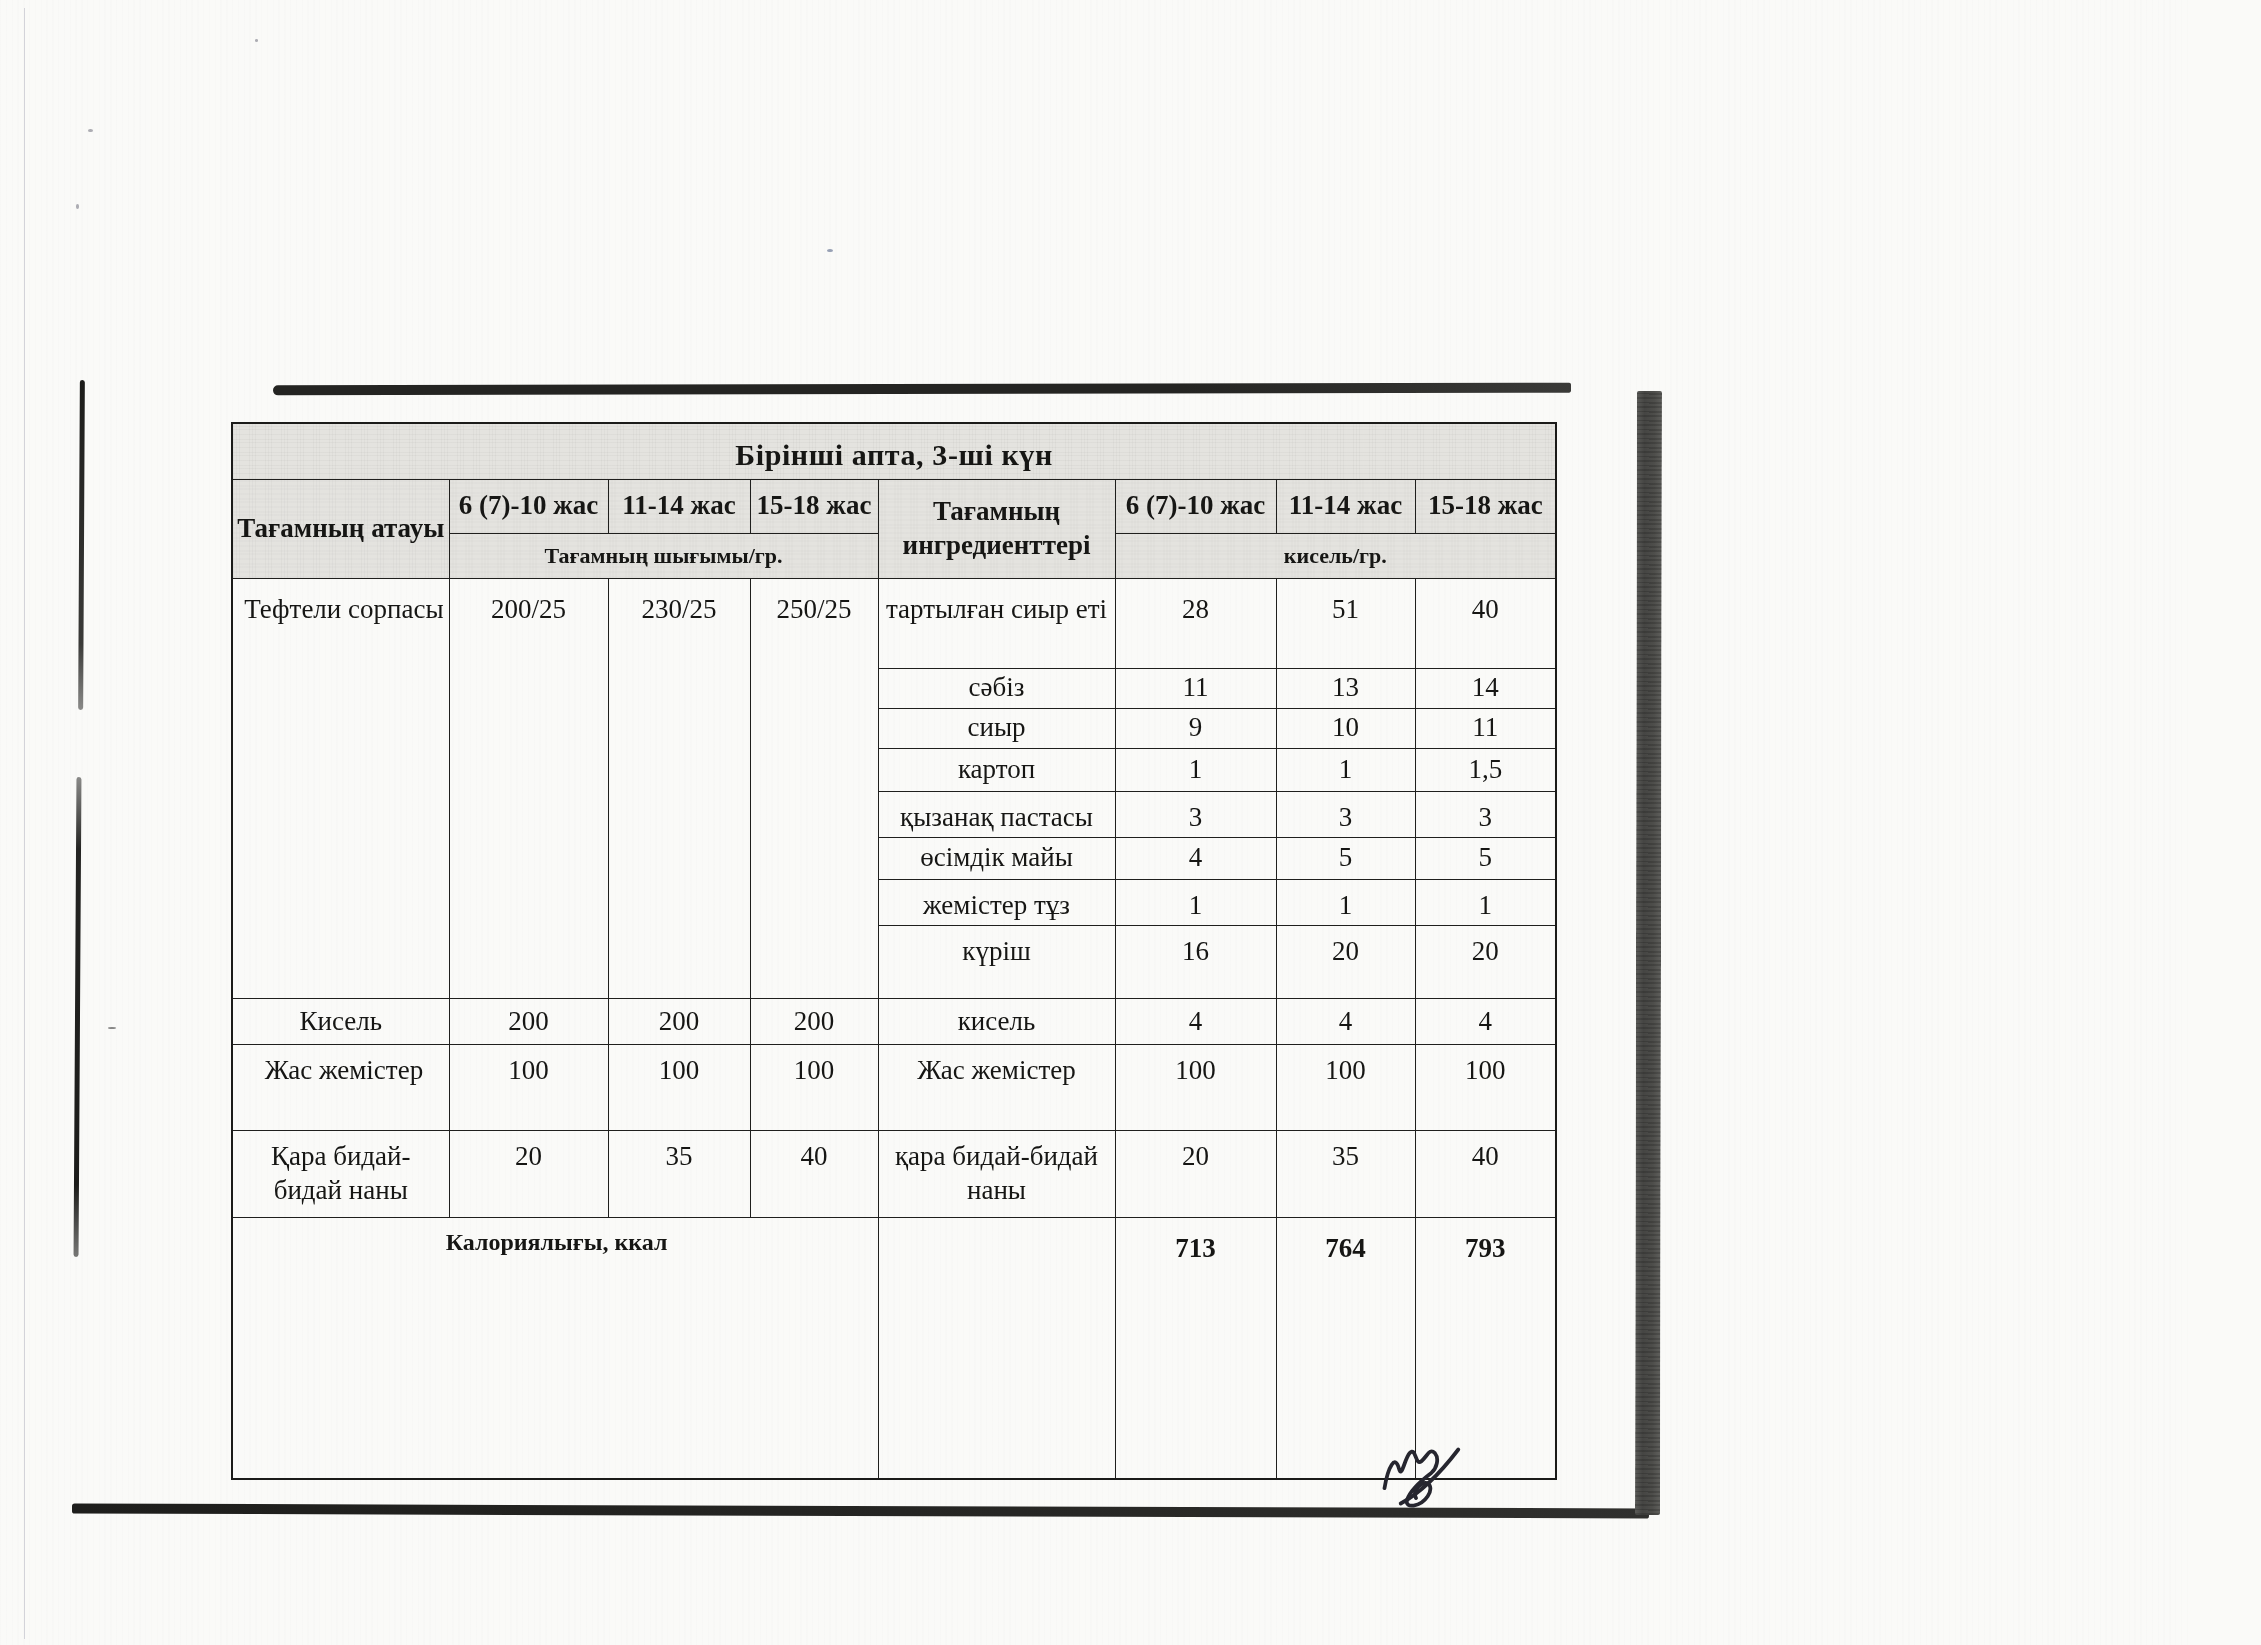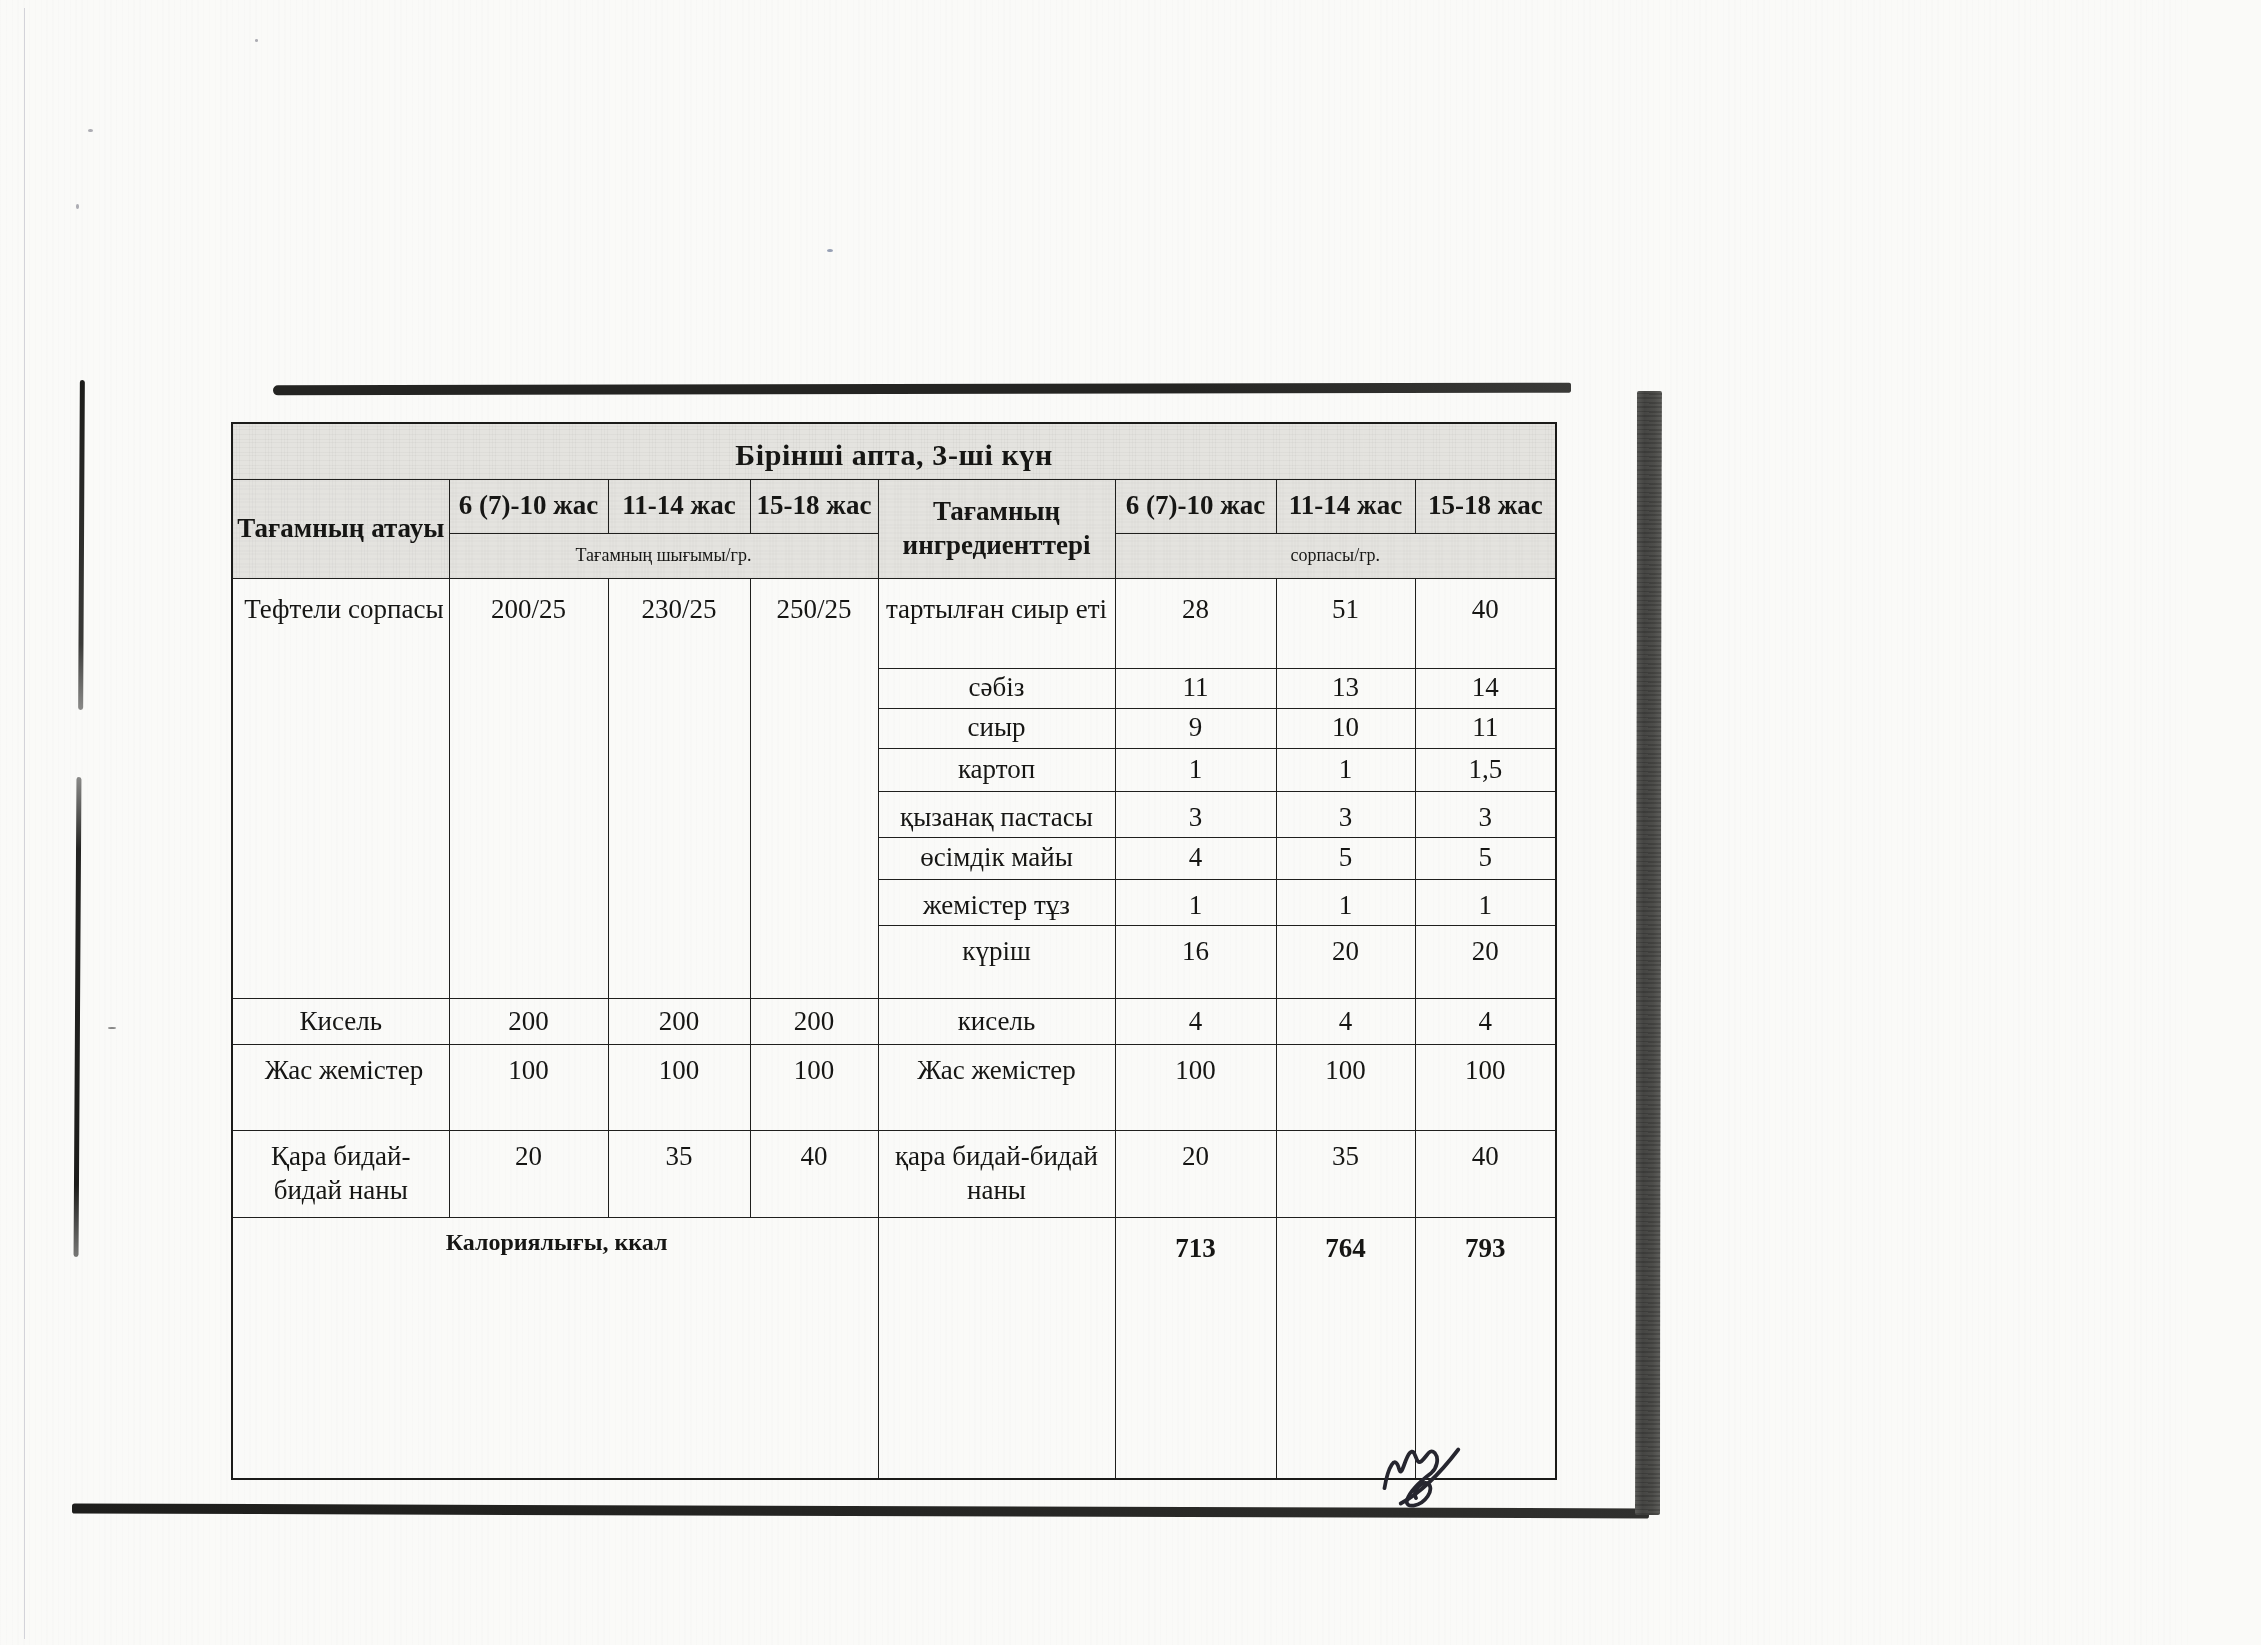--- a/index.html
+++ b/index.html
@@ -89,21 +89,21 @@
       repeating-linear-gradient(90deg, rgba(40,40,38,0.03) 0 0.6px, transparent 0.6px 3.2px),
       #e4e3df;
     font-weight: bold;
   }
   .title-cell {
     vertical-align: bottom !important;
     font-size: 30px;
     padding-bottom: 5.2px !important;
     letter-spacing: 0.6px;
   }
-  .subhdr { font-weight: normal; font-size: 18px; }
+  .subhdr { font-weight: bold; font-size: 22px; }
   .top-al { vertical-align: top !important; padding-top: 14px !important; }
   .top-al-sm { vertical-align: top !important; padding-top: 9px !important; }
   .left-al { text-align: center; padding-left: 10.3px !important; }
   .bold { font-weight: bold; }
   .cal-label { font-size: 24px; }
 
   
   .signature {
     position: absolute; left: 1372px; top: 1436px; width: 142px; height: 72px;
   }
@@ -153,21 +153,21 @@
       <td class="hdr">11-14 жас</td>
       <td class="hdr">15-18 жас</td>
       <td rowspan="2" class="hdr">Тағамның ингредиенттері</td>
       <td class="hdr">6 (7)-10 жас</td>
       <td class="hdr">11-14 жас</td>
       <td class="hdr">15-18 жас</td>
     </tr>
 
     <tr style="height:45px">
       <td colspan="3" class="hdr subhdr">Тағамның шығымы/гр.</td>
-      <td colspan="3" class="hdr subhdr">сорпасы/гр.</td>
+      <td colspan="3" class="hdr subhdr">кисель/гр.</td>
     </tr>
 
     <tr style="height:90px">
       <td rowspan="8" class="top-al left-al">Тефтели сорпасы</td>
       <td rowspan="8" class="top-al">200/25</td>
       <td rowspan="8" class="top-al">230/25</td>
       <td rowspan="8" class="top-al">250/25</td>
       <td class="top-al">тартылған сиыр еті</td>
       <td class="top-al">28</td>
       <td class="top-al">51</td>

